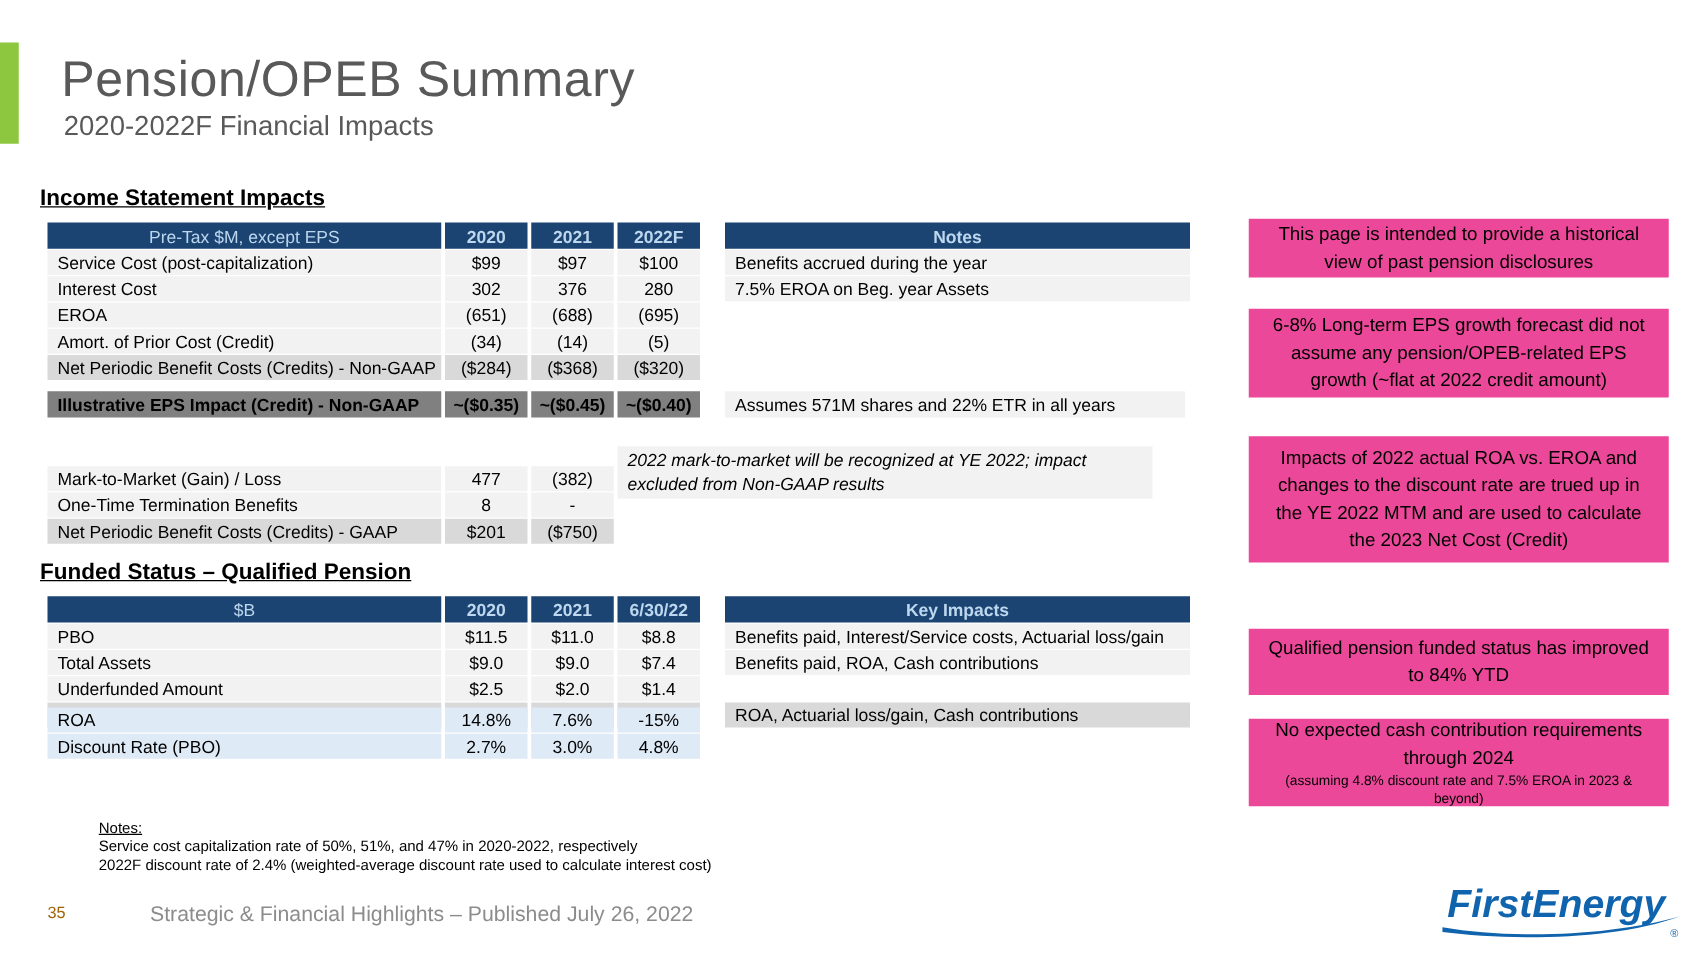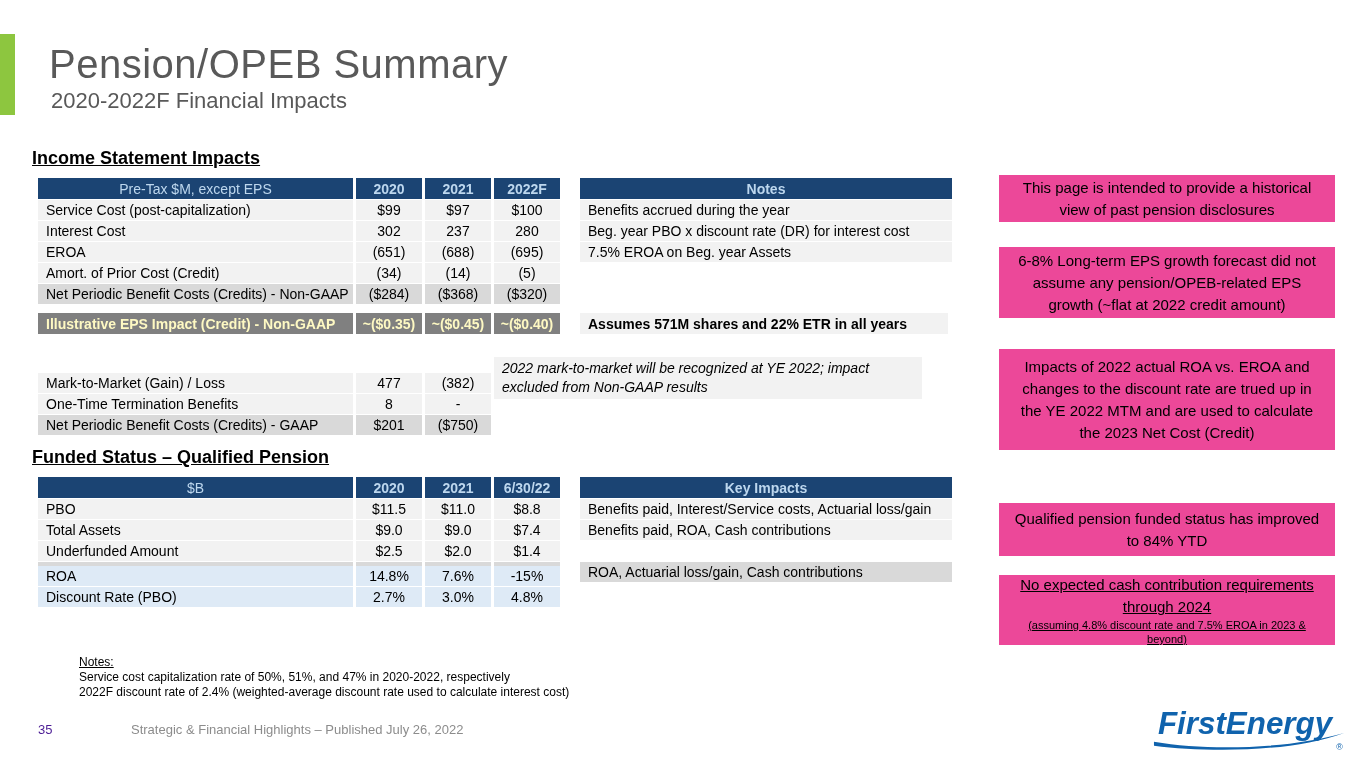--- a/index.html
+++ b/index.html
@@ -17,36 +17,36 @@
   .tbl { position:absolute; font-size:14px; }
   .trow { display:flex; gap:3px; height:20px; margin-bottom:1px; }
   .trow.thead { height:21px; }
   .cl { flex:1; padding-left:8px; display:flex; align-items:center; overflow:hidden; white-space:nowrap; }
   .cv { width:66px; flex:0 0 66px; display:flex; align-items:center; justify-content:center; }
   .thead > div { background:#1B4473; color:#BDD7EE; }
   .thead .cl { justify-content:center; padding-left:0; }
   .thead .cv { font-weight:bold; }
   .light > div { background:#F2F2F2; }
   .dark  > div { background:#D9D9D9; }
-  .grayrow > div { background:#808080; color:#fef9c3; font-weight:bold; }
+  .grayrow > div { background:#808080; color:#000000; font-weight:bold; }
   .bluerow > div { background:#DEEAF6; }
   .bold { font-weight:bold; }
 
-  .note-cell { position:absolute; background:#F2F2F2; font-size:14px; display:flex; align-items:center; padding-left:8px;font-weight:bold; }
+  .note-cell { position:absolute; background:#F2F2F2; font-size:14px; display:flex; align-items:center; padding-left:8px; }
   .mtm-note { position:absolute; background:#F2F2F2; font-size:14px; padding:2px 8px; line-height:19px;font-style:italic; }
 
   .callout { position:absolute; left:999px; width:336px; background:#ec4899;
     display:flex; flex-direction:column; align-items:center; justify-content:center;
     text-align:center; font-size:15px; line-height:22px; padding:2px 12px; box-sizing:border-box; }
   .callout-sub { font-size:11px; line-height:14px; }
 
   .footnotes { position:absolute; left:38px; top:655px; font-size:12px; line-height:15px; color:#000;margin-left:41px; }
   .fn-label { text-decoration:underline; }
-  .page-num { position:absolute; left:38px; top:722px; font-size:13px; color:#4c1d95; }
-  .footer-text { position:absolute; left:120px; top:722px; font-size:13px; color:#8C8C8C;margin-left:11px; }
+  .page-num { position:absolute; left:38px; top:722px; font-size:13px; color:#a16207; }
+  .footer-text { position:absolute; left:120px; top:722px; font-size:17px; color:#8C8C8C; }
 
   .logo { position:absolute; left:1152px; top:696px; width:196px; height:64px; }
 </style>
 </head>
 <body>
 
 <div class="slide">
 
   <div class="accent-bar"></div>
   <div class="title">Pension/OPEB Summary</div>
@@ -63,21 +63,21 @@
     </div>
     <div class="trow light">
       <div class="cl">Service Cost (post-capitalization)</div>
       <div class="cv">$99</div>
       <div class="cv">$97</div>
       <div class="cv">$100</div>
     </div>
     <div class="trow light">
       <div class="cl">Interest Cost</div>
       <div class="cv">302</div>
-      <div class="cv">237</div>
+      <div class="cv">376</div>
       <div class="cv">280</div>
     </div>
     <div class="trow light">
       <div class="cl">EROA</div>
       <div class="cv">(651)</div>
       <div class="cv">(688)</div>
       <div class="cv">(695)</div>
     </div>
     <div class="trow light">
       <div class="cl">Amort. of Prior Cost (Credit)</div>
@@ -92,23 +92,20 @@
       <div class="cv">($320)</div>
     </div>
   </div>
 
   <div class="tbl" style="left:580px; top:178px; width:372px;">
     <div class="trow thead">
       <div class="cl" style="font-weight:bold;">Notes</div>
     </div>
     <div class="trow light">
       <div class="cl">Benefits accrued during the year</div>
-    </div>
-    <div class="trow light">
-      <div class="cl">Beg. year PBO x discount rate (DR) for interest cost</div>
     </div>
     <div class="trow light">
       <div class="cl">7.5% EROA on Beg. year Assets</div>
     </div>
   </div>
 
   <div class="tbl" style="left:38px; top:313px; width:522px;">
     <div class="trow grayrow" style="height:21px;">
       <div class="cl">Illustrative EPS Impact (Credit) - Non-GAAP</div>
       <div class="cv">~($0.35)</div>
@@ -210,21 +207,21 @@
   </div>
   <div class="callout" style="top:247px; height:71px;">
     <span>6-8% Long-term EPS growth forecast did not assume any pension/OPEB-related EPS growth (~flat at 2022 credit amount)</span>
   </div>
   <div class="callout" style="top:349px; height:101px;">
     <span>Impacts of 2022 actual ROA vs. EROA and changes to the discount rate are trued up in the YE 2022 MTM and are used to calculate the 2023 Net Cost (Credit)</span>
   </div>
   <div class="callout" style="top:503px; height:53px;">
     <span>Qualified pension funded status has improved to 84% YTD</span>
   </div>
-  <div class="callout" style="top:575px; height:70px;text-decoration:underline;">
+  <div class="callout" style="top:575px; height:70px;">
     <span>No expected cash contribution requirements through 2024</span>
     <span class="callout-sub">(assuming 4.8% discount rate and 7.5% EROA in 2023 &amp; beyond)</span>
   </div>
 
   <div class="footnotes">
     <div class="fn-label">Notes:</div>
     <div>Service cost capitalization rate of 50%, 51%, and 47% in 2020-2022, respectively</div>
     <div>2022F discount rate of 2.4% (weighted-average discount rate used to calculate interest cost)</div>
   </div>
 

